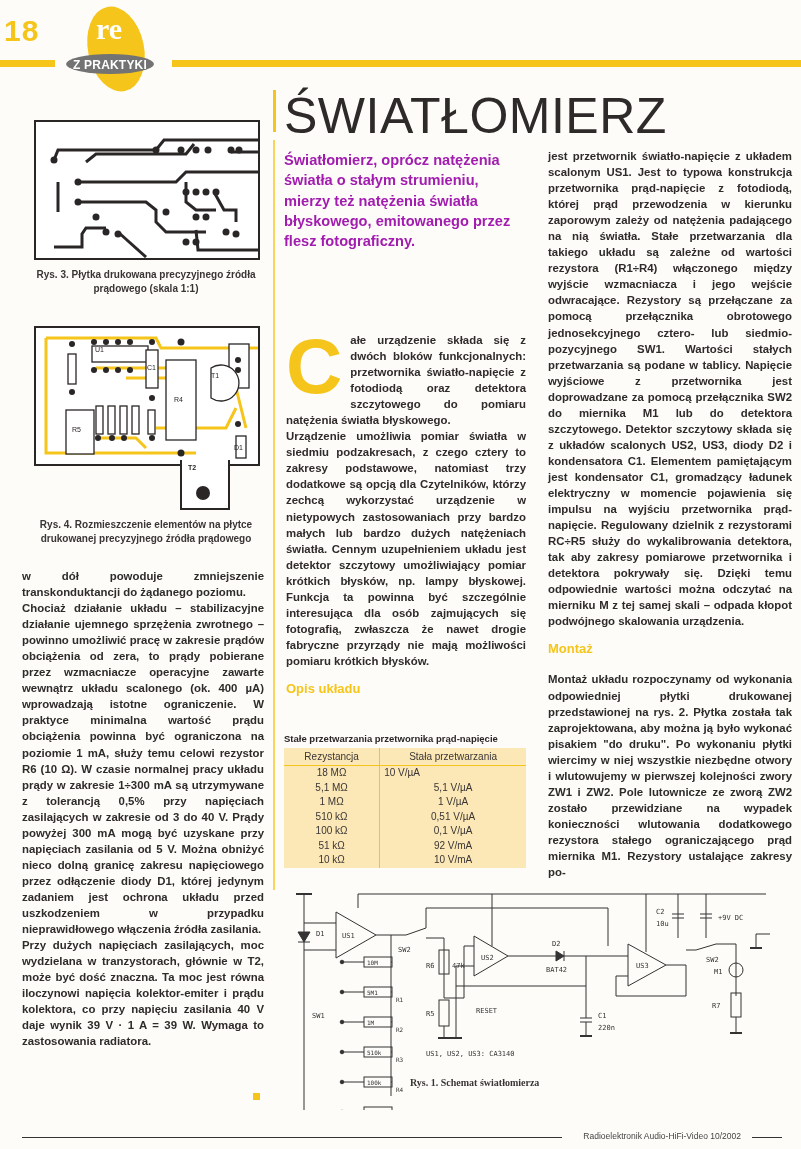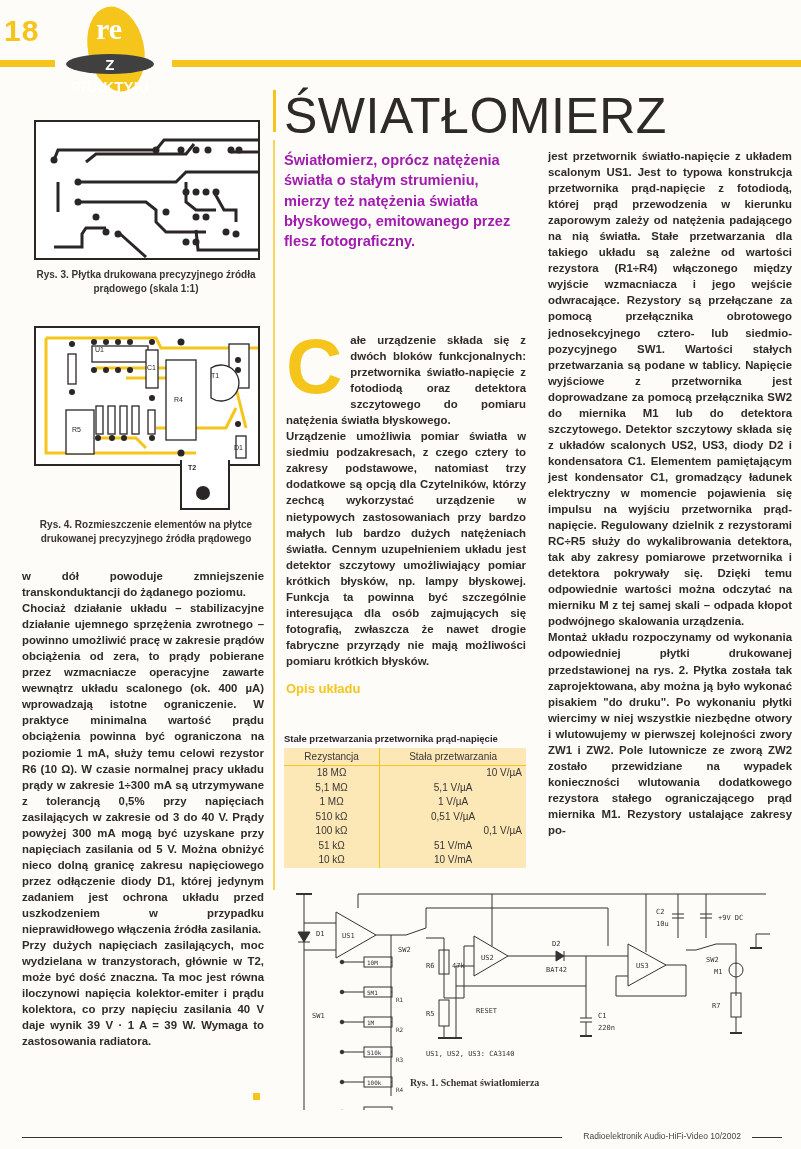--- a/index.html
+++ b/index.html
@@ -4,21 +4,21 @@
 <style>
   html, body { margin:0; padding:0; }
   body { width:801px; height:1149px; background:#fdfcf9; position:relative; overflow:hidden;
          font-family:"Liberation Sans", sans-serif; color:#2a2626; }
   .abs { position:absolute; }
   
   .page-num { left:4px; top:14px; font-size:30px; font-weight:bold; color:#f5c51c; letter-spacing:1px; font-family:"Liberation Sans", sans-serif; }
   .bar { background:#f5c51c; height:7px; }
   .logo-oval { left:88px; top:6px; width:56px; height:86px; background:#f5c51c; border-radius:50%; transform:rotate(-12deg); }
   .logo-re { left:96px; top:14px; font-family:"Liberation Serif", serif; font-weight:bold; color:#fff; font-size:30px; line-height:30px; }
-  .logo-pill { left:66px; top:54px; width:88px; height:20px; background:#404040; border-radius:50%; color:#fff; font-size:15px; font-weight:bold; text-align:center; line-height:22px; letter-spacing:0.2px; }
+  .logo-pill { left:66px; top:54px; width:88px; height:20px; background:#737373; border-radius:50%; color:#fff; font-size:12px; font-weight:bold; text-align:center; line-height:22px; letter-spacing:0.2px; }
   .vline { background:#f5c51c; width:3px; }
   .title { left:284px; top:88px; font-size:50px; letter-spacing:0.5px; color:#2e2a2a; font-weight:normal; line-height:56px; }
   .lead { left:284px; top:150px; width:240px; font-size:14.6px; font-weight:bold; line-height:20.3px; color:#a21caf; }
   .body { font-size:11.4px; line-height:16.05px; text-align:justify; color:#2f2b2b; }
   .body p { margin:0;font-weight:bold; }
   .caption { font-size:10px; font-weight:bold; text-align:center; color:#3a3535; line-height:14px; }
   .section-h { font-size:13px; font-weight:bold; color:#f5c51c; }
   .dropcap { float:left; font-size:78px; line-height:64px; color:#f5c51c; margin:2px 8px 0 0; font-family:"Liberation Sans", sans-serif; }
   .pcb { border:2px solid #2a2626; background:#fff; }
   .pcb2 { border:2px solid #2a2626; background:#fff; }
@@ -173,52 +173,53 @@
   <table class="tbl">
     <thead>
         <tr>
       <th>Rezystancja</th>
       <th>Stała przetwarzania</th>
     </tr>
       </thead>
     <tbody id="tbody">
         <tr>
           <td style="text-align: center;">18 MΩ</td>
-          <td style="text-align: right;">10 V/µA</td>
+          <td style="text-align: left;">10 V/µA</td>
         </tr>
         <tr>
           <td style="text-align: center;">5,1 MΩ</td>
           <td style="text-align: center;">5,1 V/µA</td>
         </tr>
         <tr>
           <td style="text-align: center;">1 MΩ</td>
           <td style="text-align: center;">1 V/µA</td>
         </tr>
         <tr>
           <td style="text-align: center;">510 kΩ</td>
           <td style="text-align: center;">0,51 V/µA</td>
         </tr>
         <tr>
           <td style="text-align: center;">100 kΩ</td>
-          <td style="text-align: right;">0,1 V/µA</td>
+          <td style="text-align: center;">0,1 V/µA</td>
         </tr>
         <tr>
           <td style="text-align: center;">51 kΩ</td>
-          <td style="text-align: center;">51 V/mA</td>
+          <td style="text-align: center;">92 V/mA</td>
         </tr>
         <tr>
           <td style="text-align: center;">10 kΩ</td>
           <td style="text-align: center;">10 V/mA</td>
         </tr>
       </tbody>
   </table>
 </div>
 
 <div class="abs body" style="left:548px;top:148px;width:244px;">
   <p>jest przetwornik światło-napięcie z układem scalonym US1. Jest to typowa konstrukcja przetwornika prąd-napięcie z fotodiodą, której prąd przewodzenia w kierunku zaporowym zależy od natężenia padającego na nią światła. Stałe przetwarzania dla takiego układu są zależne od wartości rezystora (R1÷R4) włączonego między wyjście wzmacniacza i jego wejście odwracające. Rezystory są przełączane za pomocą przełącznika obrotowego jednosekcyjnego cztero- lub siedmio- pozycyjnego SW1. Wartości stałych przetwarzania są podane w tablicy. Napięcie wyjściowe z przetwornika jest doprowadzane za pomocą przełącznika SW2 do miernika M1 lub do detektora szczytowego. Detektor szczytowy składa się z układów scalonych US2, US3, diody D2 i kondensatora C1. Elementem pamiętającym jest kondensator C1, gromadzący ładunek elektryczny w momencie pojawienia się impulsu na wyjściu przetwornika prąd-napięcie. Regulowany dzielnik z rezystorami RC÷R5 służy do wykalibrowania detektora, tak aby zakresy pomiarowe przetwornika i detektora pokrywały się. Dzięki temu odpowiednie wartości można odczytać na mierniku M z tej samej skali – odpada kłopot podwójnego skalowania urządzenia.</p>
+  <div class="section-h" style="margin:12px 0 14px 0;">Montaż</div>
   <p>Montaż układu rozpoczynamy od wykonania odpowiedniej płytki drukowanej przedstawionej na rys. 2. Płytka została tak zaprojektowana, aby można ją było wykonać pisakiem "do druku". Po wykonaniu płytki wiercimy w niej wszystkie niezbędne otwory i wlutowujemy w pierwszej kolejności zwory ZW1 i ZW2. Pole lutownicze ze zworą ZW2 zostało przewidziane na wypadek konieczności wlutowania dodatkowego rezystora stałego ograniczającego prąd miernika M1. Rezystory ustalające zakresy po-</p>
 </div>
 
 <svg class="abs" style="left:276px;top:888px;" width="520" height="222" viewBox="0 0 520 222">
   <g stroke="#333" stroke-width="1" fill="none">
     <line x1="28" y1="6" x2="28" y2="222"></line>
     <line x1="20" y1="6" x2="36" y2="6" stroke-width="2"></line>
     <path d="M22 44 L34 44 L28 54 Z" fill="#333"></path>
     <line x1="22" y1="54" x2="34" y2="54"></line>
     <path d="M60 24 L60 70 L100 47 Z"></path>

